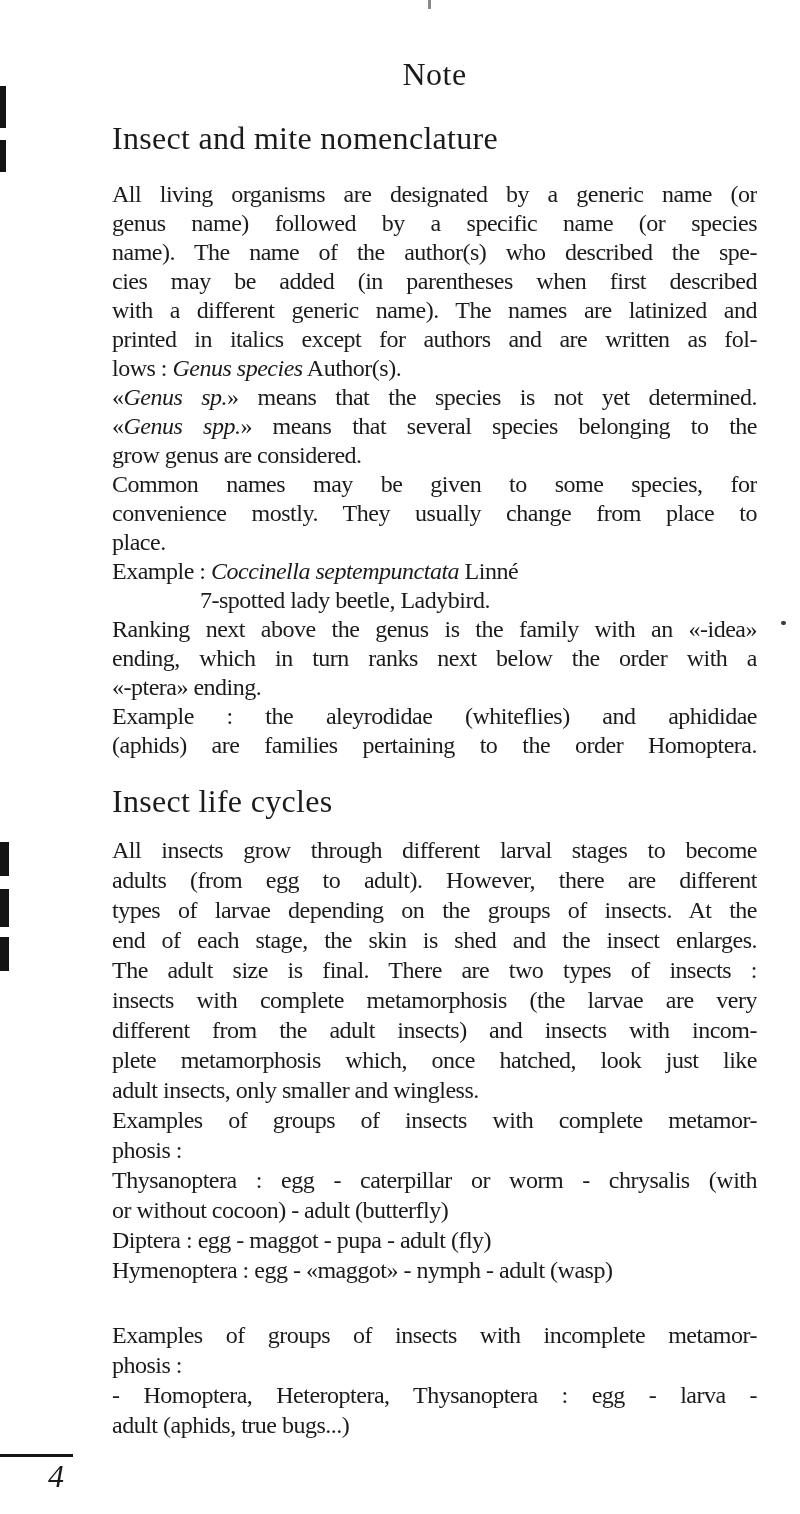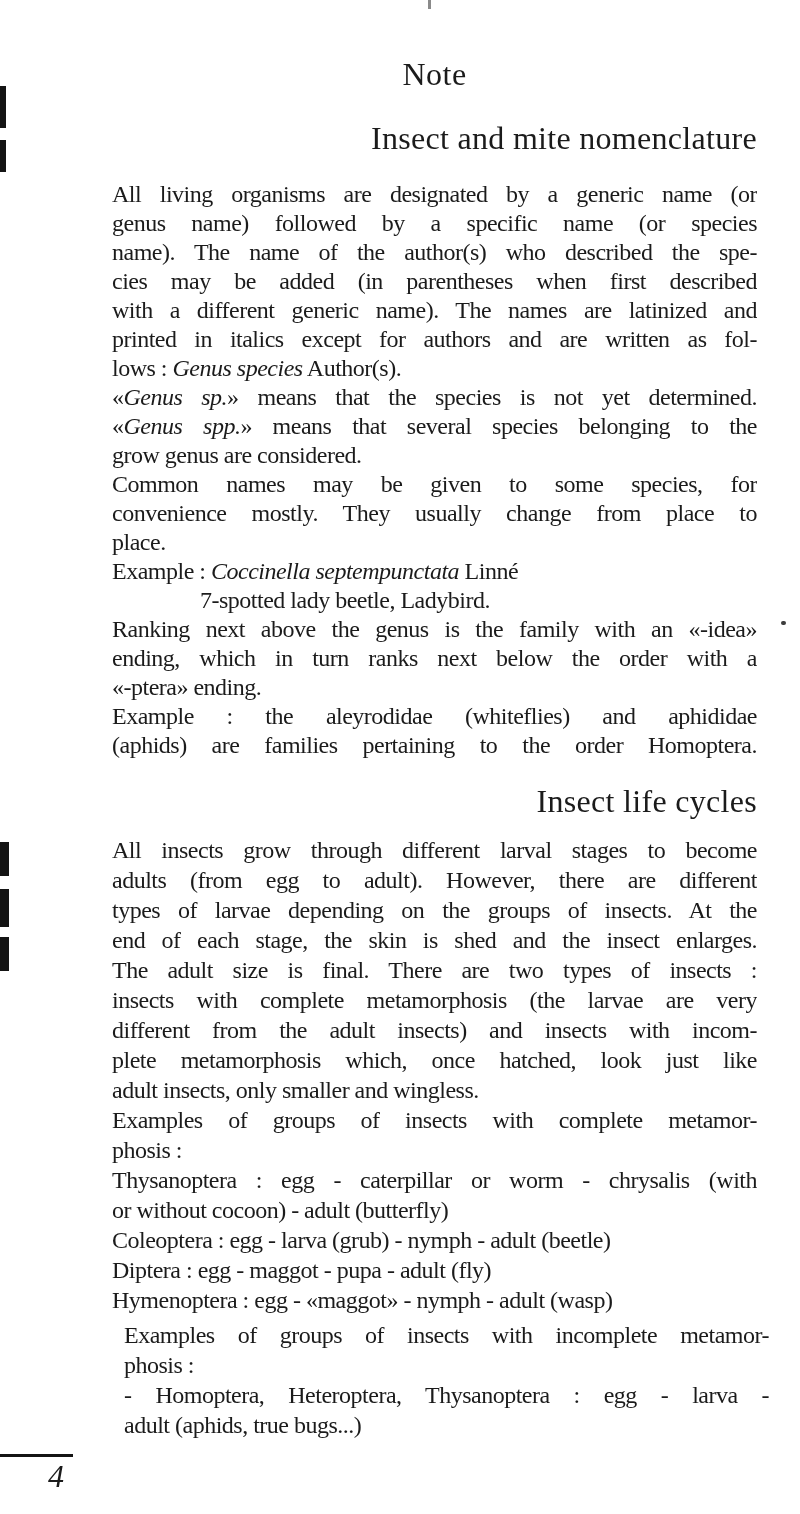--- a/index.html
+++ b/index.html
@@ -11,32 +11,32 @@
     font-family:"Liberation Serif", serif;
     overflow:hidden;
   }
   .doc-title{
     position:absolute;top:56px;left:112px;width:645px;
     margin:0;text-align:center;
     font-size:32px;font-weight:normal;letter-spacing:0.5px;
   }
   .section-heading{
     position:absolute;left:112px;width:645px;
-    margin:0;text-align:right;
+    margin:0;text-align:left;
     font-size:32px;font-weight:normal;letter-spacing:0.3px;
   }
   .h-nomenclature{top:120px;}
   .h-lifecycles{top:775px;margin-top:8px;}
   .para{
     position:absolute;left:112px;width:645px;
     font-size:24px;letter-spacing:-0.5px;
   }
   .p1{top:180px;}
   .p2{top:835px;}
-  .p3{top:1320px;margin-left:12px;}
+  .p3{top:1320px;}
   .p1 .tline{height:29px;line-height:29px;}
   .p2 .tline,.p3 .tline{height:30px;line-height:30px;}
   .tline{overflow:hidden;text-align:left;}
   .tline.just{text-align:justify;text-align-last:justify;}
   .it{font-style:italic;}
   .footer-rule{
     position:absolute;left:0;top:1454px;width:73px;height:3px;
     background:#141414;
   }
   .page-num{
@@ -100,21 +100,20 @@
       <div class="tline just"><span>end of each stage, the skin is shed and the insect enlarges.</span></div>
       <div class="tline just"><span>The adult size is final. There are two types of insects :</span></div>
       <div class="tline just"><span>insects with complete metamorphosis (the larvae are very</span></div>
       <div class="tline just"><span>different from the adult insects) and insects with incom-</span></div>
       <div class="tline just"><span>plete metamorphosis which, once hatched, look just like</span></div>
       <div class="tline"><span>adult insects, only smaller and wingless.</span></div>
       <div class="tline just"><span>Examples of groups of insects with complete metamor-</span></div>
       <div class="tline"><span>phosis :</span></div>
       <div class="tline just"><span>Thysanoptera : egg - caterpillar or worm - chrysalis (with</span></div>
       <div class="tline"><span>or without cocoon) - adult (butterfly)</span></div>
-      <div class="tline"><span>Coleoptera : egg - larva (grub) - nymph - adult (beetle)</span></div>
       <div class="tline"><span>Diptera : egg - maggot - pupa - adult (fly)</span></div>
       <div class="tline"><span>Hymenoptera : egg - «maggot» - nymph - adult (wasp)</span></div>
     </div>
   <div class="para p3">
       <div class="tline just"><span>Examples of groups of insects with incomplete metamor-</span></div>
       <div class="tline"><span>phosis :</span></div>
       <div class="tline just"><span>- Homoptera, Heteroptera, Thysanoptera : egg - larva -</span></div>
       <div class="tline"><span>adult (aphids, true bugs...)</span></div>
     </div>
 

